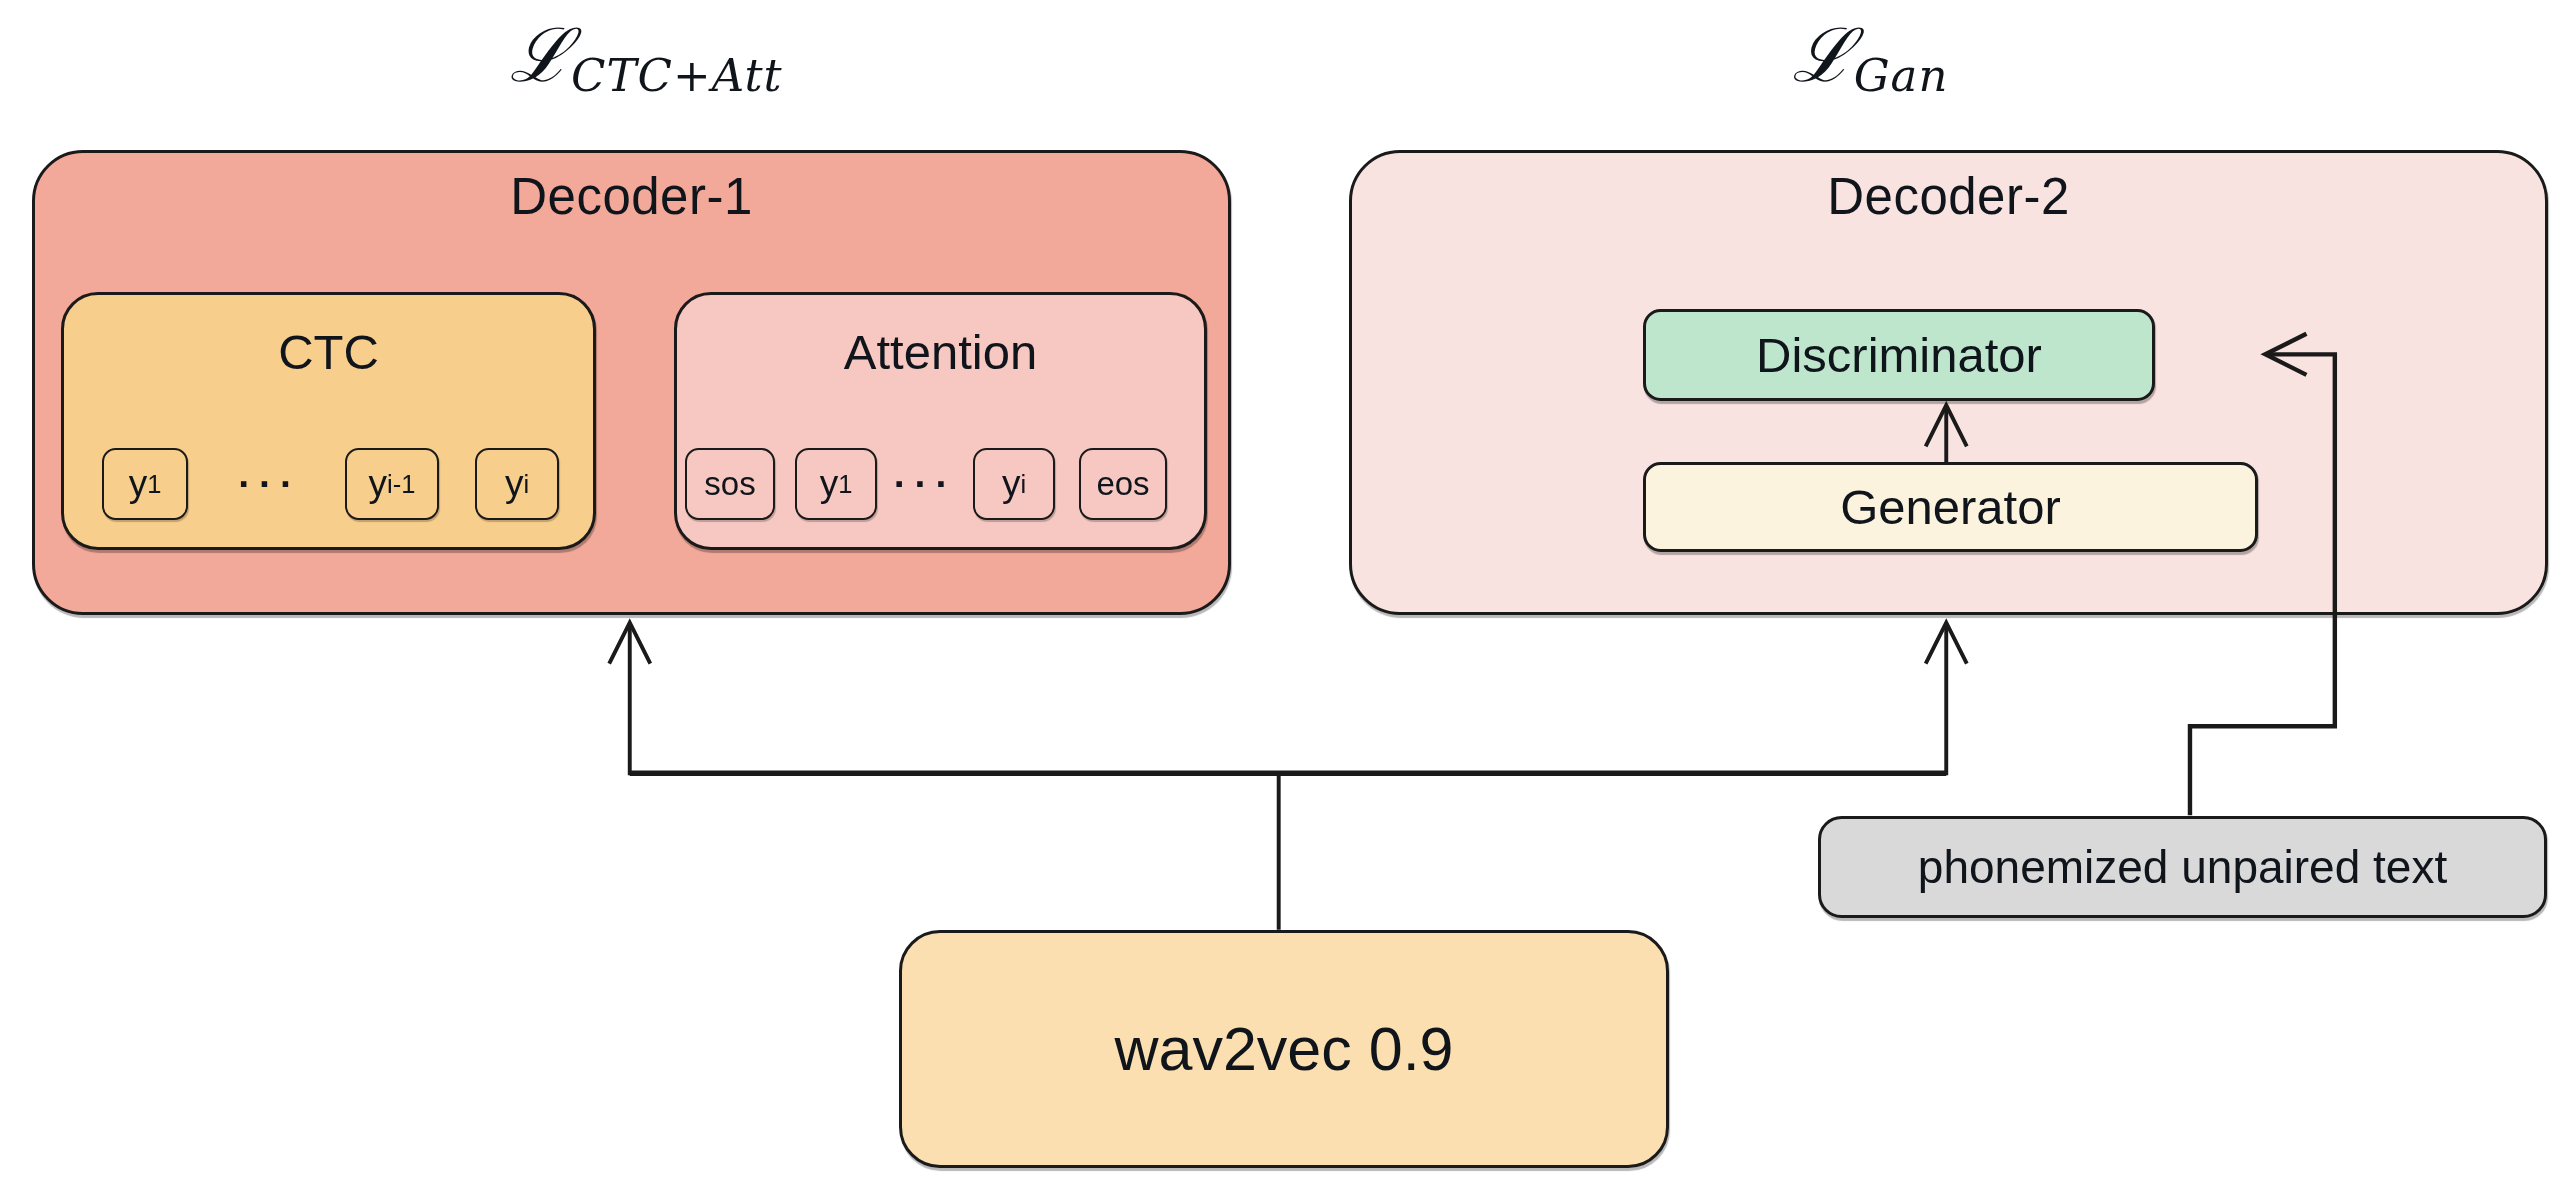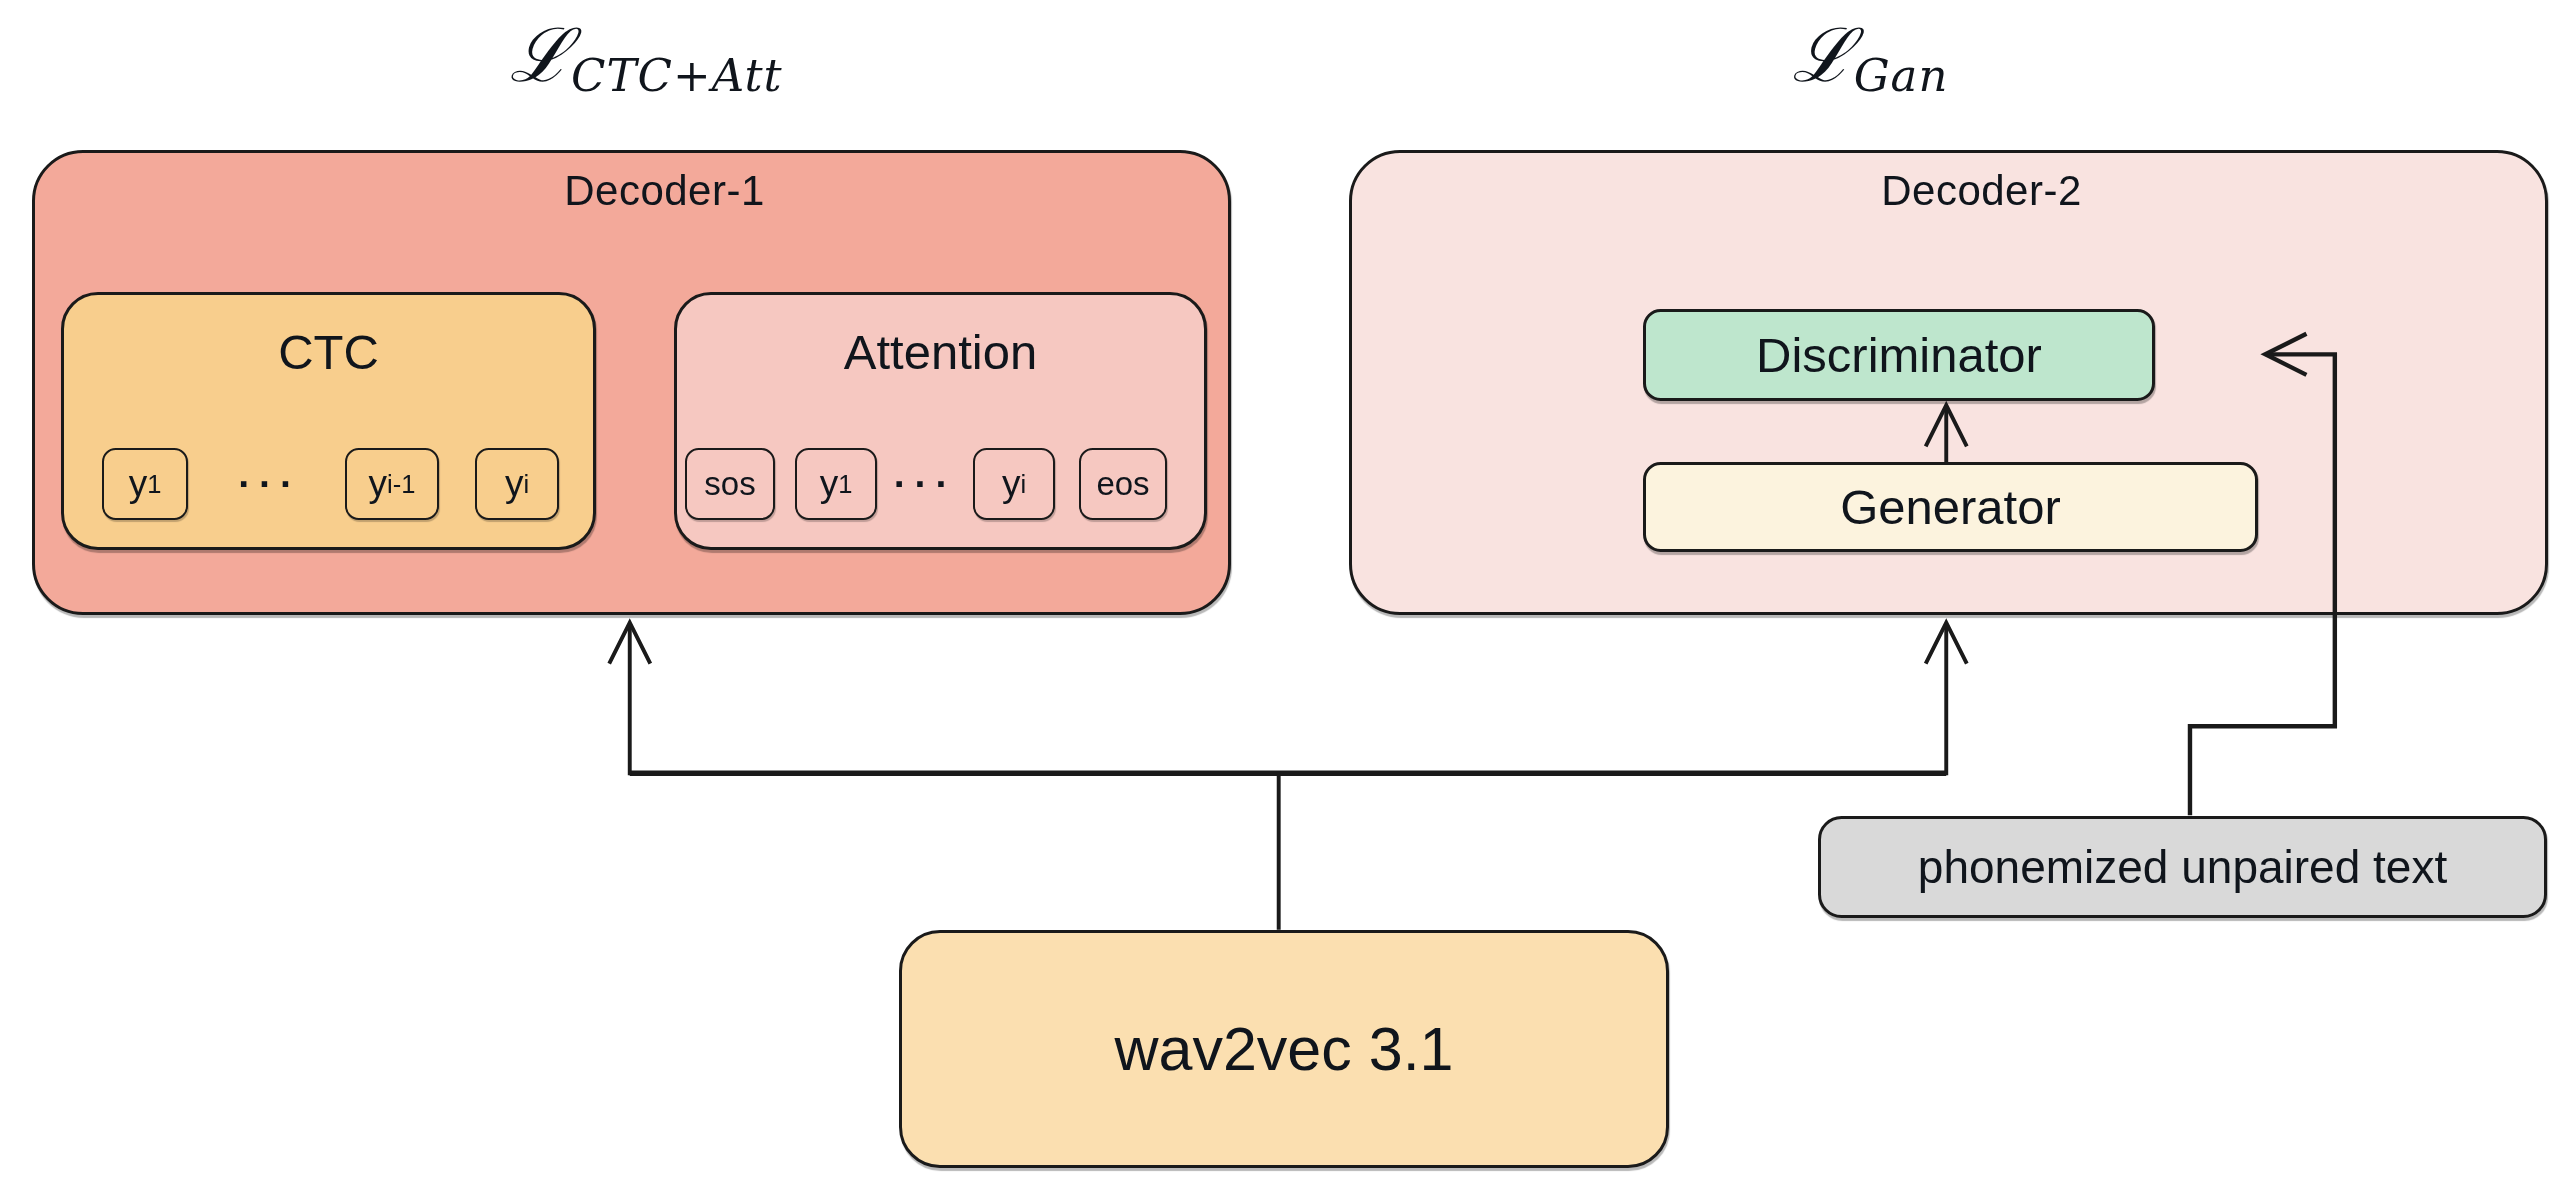--- a/index.html
+++ b/index.html
@@ -11,21 +11,21 @@
     color:#10151c;
     overflow:hidden;
     border-radius:28px;
   }
   .abs{position:absolute;box-sizing:border-box;}
   .box{
     border:3.9px solid #1a1a1a;
     box-shadow:1px 2.9px 1px rgba(0,0,0,0.28);
   }
   .center{display:flex;align-items:center;justify-content:center;}
-  .title-row{text-align:center;font-size:42px;font-weight:400;letter-spacing:0.5px;margin-left:33px;}
+  .title-row{text-align:center;font-size:51px;font-weight:400;letter-spacing:0.5px;}
   .inner-title{text-align:center;font-size:49px;}
   .token{
     border:2.9px solid #1a1a1a;
     border-radius:13.7px;
     display:flex;align-items:center;justify-content:center;
     font-size:37px;
     box-shadow:1px 2px 1px rgba(0,0,0,0.22);
   }
   .token sub{font-size:25.5px;line-height:0;}
   .ellipsis{
@@ -107,21 +107,21 @@
 
   <div class="abs box center" style="left: 1643px; top: 462px; width: 615px; height: 90px; border-radius: 17.6px; font-size: 49px; background-color: rgb(252, 243, 222);">
     <span>Generator</span>
   </div>
 
   <div class="abs box center" style="left: 1818px; top: 816px; width: 729px; height: 102px; border-radius: 23.5px; font-size: 46px; background-color: rgb(217, 217, 217);">
     <span>phonemized unpaired text</span>
   </div>
 
   <div class="abs box center" style="left: 899px; top: 930px; width: 770px; height: 238px; border-radius: 41px; font-size: 61px; background-color: rgb(251, 223, 176);">
-    <span>wav2vec 3.1</span>
+    <span>wav2vec 0.9</span>
   </div>
 
   <svg class="overlay" width="2576" height="1201" viewBox="0 0 2631 1227">
     <g stroke="#1a1a1a" fill="none" stroke-linejoin="miter" stroke-linecap="butt">
 
       <path d="M 643 790 H 1988" stroke-width="5.5"></path>
       <path d="M 643 792 V 640" stroke-width="4"></path>
       <path d="M 622 678 L 643 636 L 664 678" stroke-width="4"></path>
       <path d="M 1988 792 V 640" stroke-width="4"></path>
       <path d="M 1967 678 L 1988 636 L 2009 678" stroke-width="4"></path>

